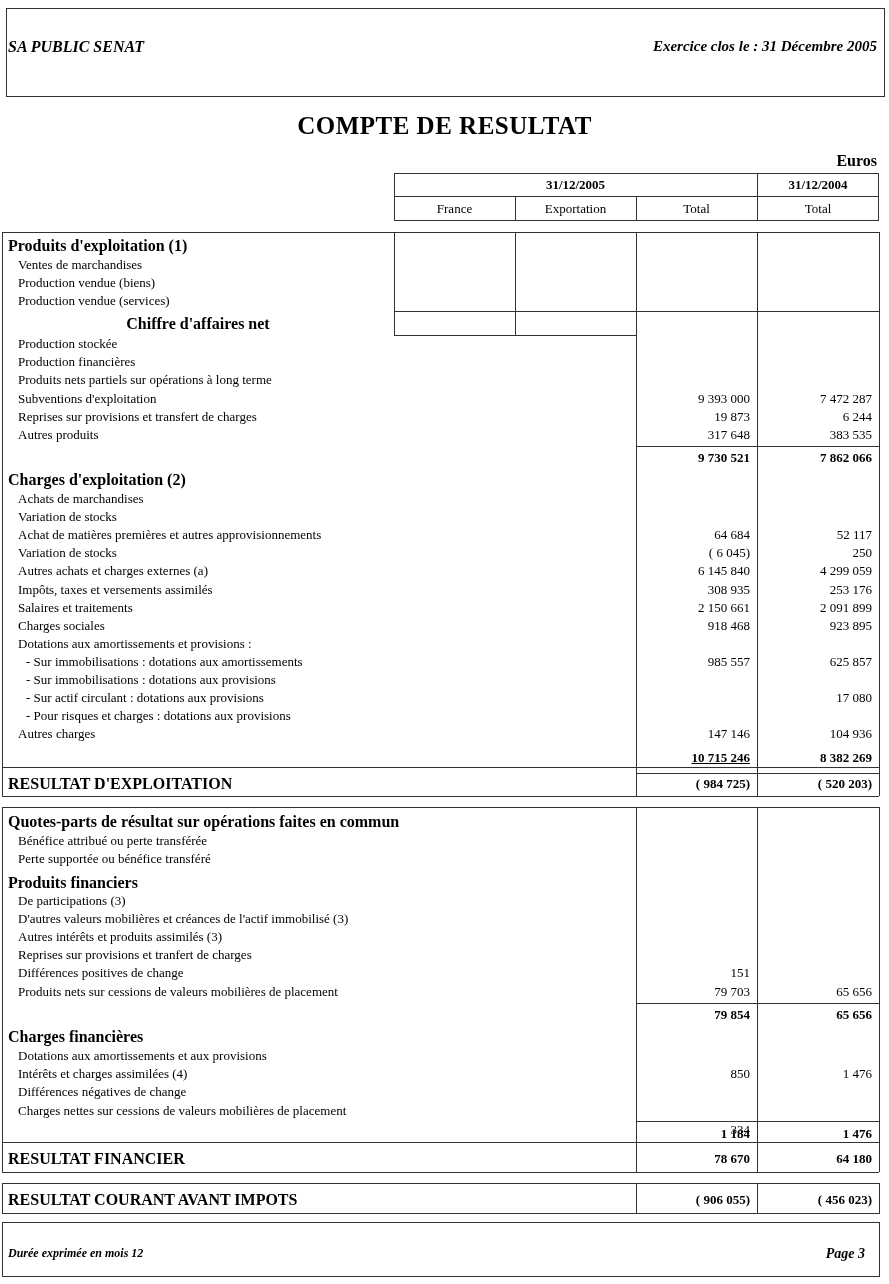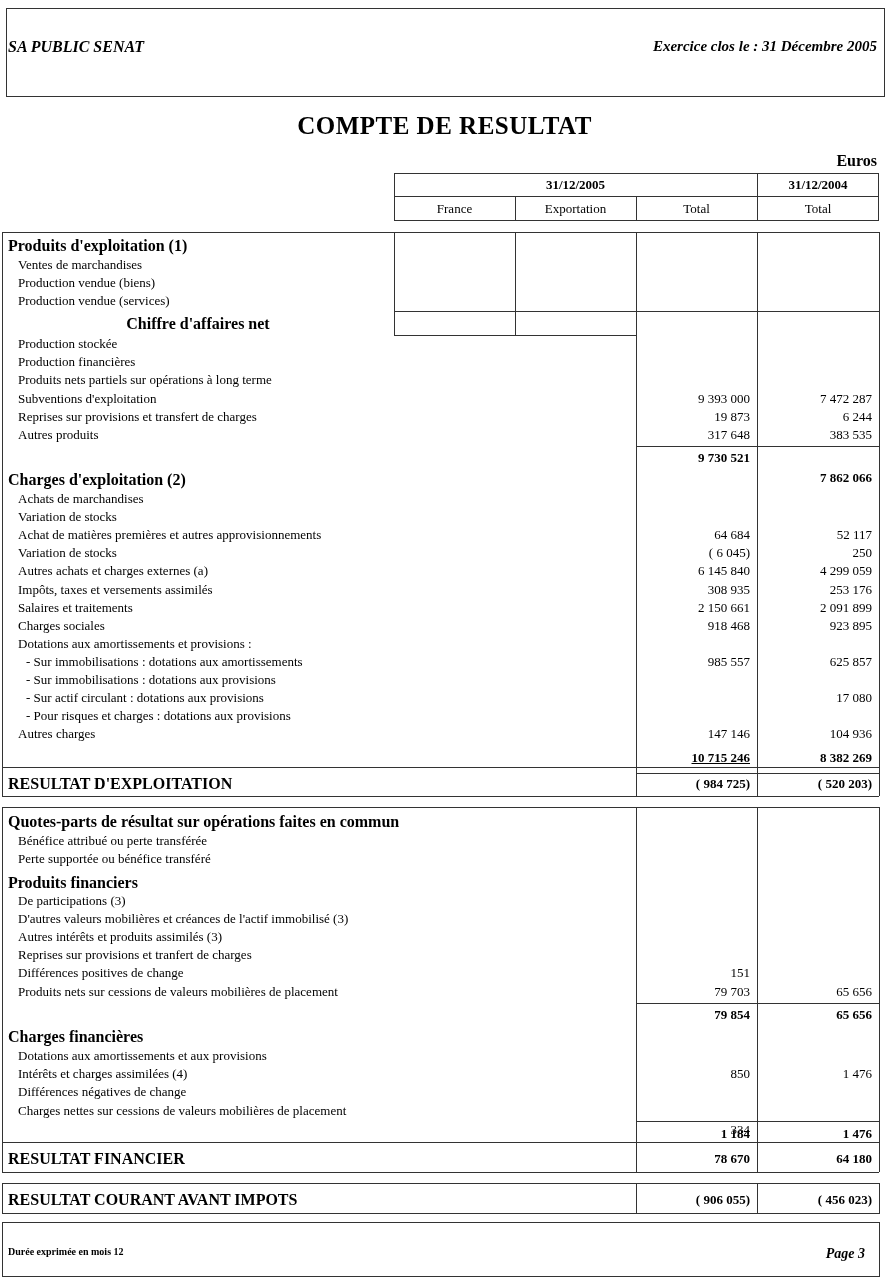--- a/index.html
+++ b/index.html
@@ -16,21 +16,21 @@
   .lbl { position:absolute; left:18px; font-size:13px; line-height:18px; white-space:nowrap; }
   .lbl.sub { left:26px; }
   .sec { position:absolute; left:8px; font-size:16px; font-weight:bold; line-height:20px; white-space:nowrap; }
   .big { position:absolute; left:8px; font-size:16px; font-weight:bold; line-height:20px; white-space:nowrap; }
   .num { position:absolute; font-size:13px; line-height:18px; text-align:right; width:110px; }
   .n1 { left:640px; }
   .n2 { left:762px; }
   .num.b { font-weight:bold; }
   .vl { position:absolute; width:1px; background:#333; }
   .hl { position:absolute; height:1px; background:#333; }
-  .foot-left { left:8px; top:1246px; font-size:10px; font-weight:bold; }
+  .foot-left { left:8px; top:1246px; font-size:12px; font-style:italic; font-weight:bold; }
   .foot-right { right:24px; top:1246px; font-size:14px; font-style:italic; font-weight:bold; }
 </style>
 </head>
 <body>
 
 <div class="box" style="left:6px;top:8px;width:879px;height:89px;"></div>
 <div class="abs hdr-left">SA PUBLIC SENAT</div>
 <div class="abs hdr-right">Exercice clos le :  31 Décembre 2005</div>
 
 <div class="abs title">COMPTE  DE  RESULTAT</div>
@@ -90,21 +90,21 @@
     <div class="num n1" style="top: 389.6px;">9 393 000</div>
     <div class="num n2" style="top: 389.6px;">7 472 287</div>
     <div class="lbl" style="top: 407.8px;">Reprises sur provisions et transfert de charges</div>
     <div class="num n1" style="top: 407.8px;">19 873</div>
     <div class="num n2" style="top: 407.8px;">6 244</div>
     <div class="lbl" style="top: 426px;">Autres produits</div>
     <div class="num n1" style="top: 426px;">317 648</div>
     <div class="num n2" style="top: 426px;">383 535</div>
   </div>
 <div class="num n1 b" style="top:449px;">9 730 521</div>
-<div class="num n2 b" style="top:449px;margin-top:20px;">7 862 066</div>
+<div class="num n2 b" style="top:449px;">7 862 066</div>
 
 <div class="sec" style="top:470px;">Charges d'exploitation (2)</div>
 <div id="ce-rows">
     <div class="lbl" style="top: 490px;">Achats de marchandises</div>
     <div class="num n1" style="top: 490px;"></div>
     <div class="num n2" style="top: 490px;"></div>
     <div class="lbl" style="top: 508.1px;">Variation de stocks</div>
     <div class="num n1" style="top: 508.1px;"></div>
     <div class="num n2" style="top: 508.1px;"></div>
     <div class="lbl" style="top: 526.2px;">Achat de matières premières et autres approvisionnements</div>

